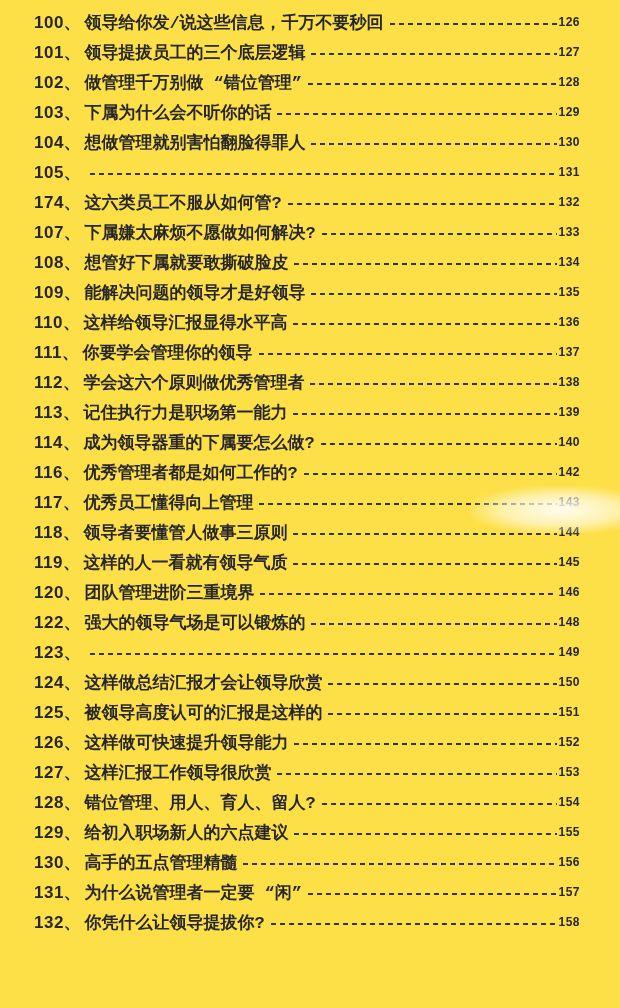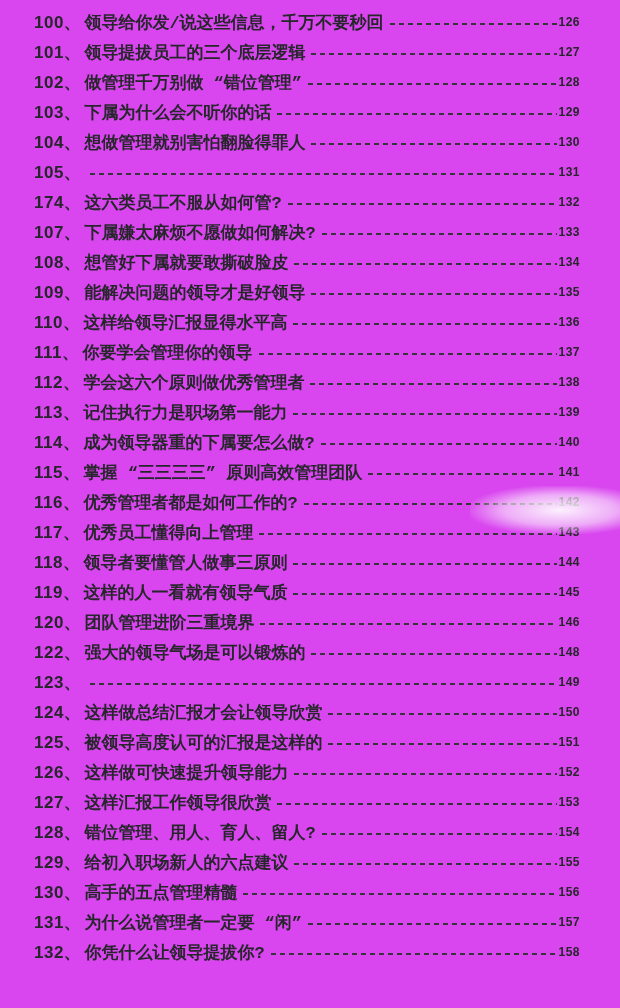--- a/index.html
+++ b/index.html
@@ -62,21 +62,21 @@
     right: -30px;
     width: 180px;
     height: 48px;
     background: radial-gradient(ellipse at center, rgba(255,255,255,0.92) 0%, rgba(255,255,255,0.55) 45%, rgba(255,255,255,0) 75%);
     pointer-events: none;
   }
 </style>
 </head>
 <body>
 
-<div class="page" style="background: #d946ef; color: rgb(38, 38, 43);">
+<div class="page" style="background: #fde047; color: rgb(38, 38, 43);">
   <div class="toc">
   <div class="row">
     <span class="no">100、</span>
     <span class="title">领导给你发/说这些信息，千万不要秒回</span>
     <span class="leader"></span>
     <span class="pagenum">126</span>
   </div>
 
   <div class="row">
     <span class="no">101、</span>
@@ -168,26 +168,20 @@
     <span class="pagenum">139</span>
   </div>
 
   <div class="row">
     <span class="no">114、</span>
     <span class="title">成为领导器重的下属要怎么做?</span>
     <span class="leader"></span>
     <span class="pagenum">140</span>
   </div>
 
-  <div class="row">
-    <span class="no">115、</span>
-    <span class="title">掌握 “三三三三” 原则高效管理团队</span>
-    <span class="leader"></span>
-    <span class="pagenum">141</span>
-  </div>
 
   <div class="row">
     <span class="no">116、</span>
     <span class="title">优秀管理者都是如何工作的?</span>
     <span class="leader"></span>
     <span class="pagenum">142</span>
   </div>
 
   <div class="row">
     <span class="no">117、</span>

